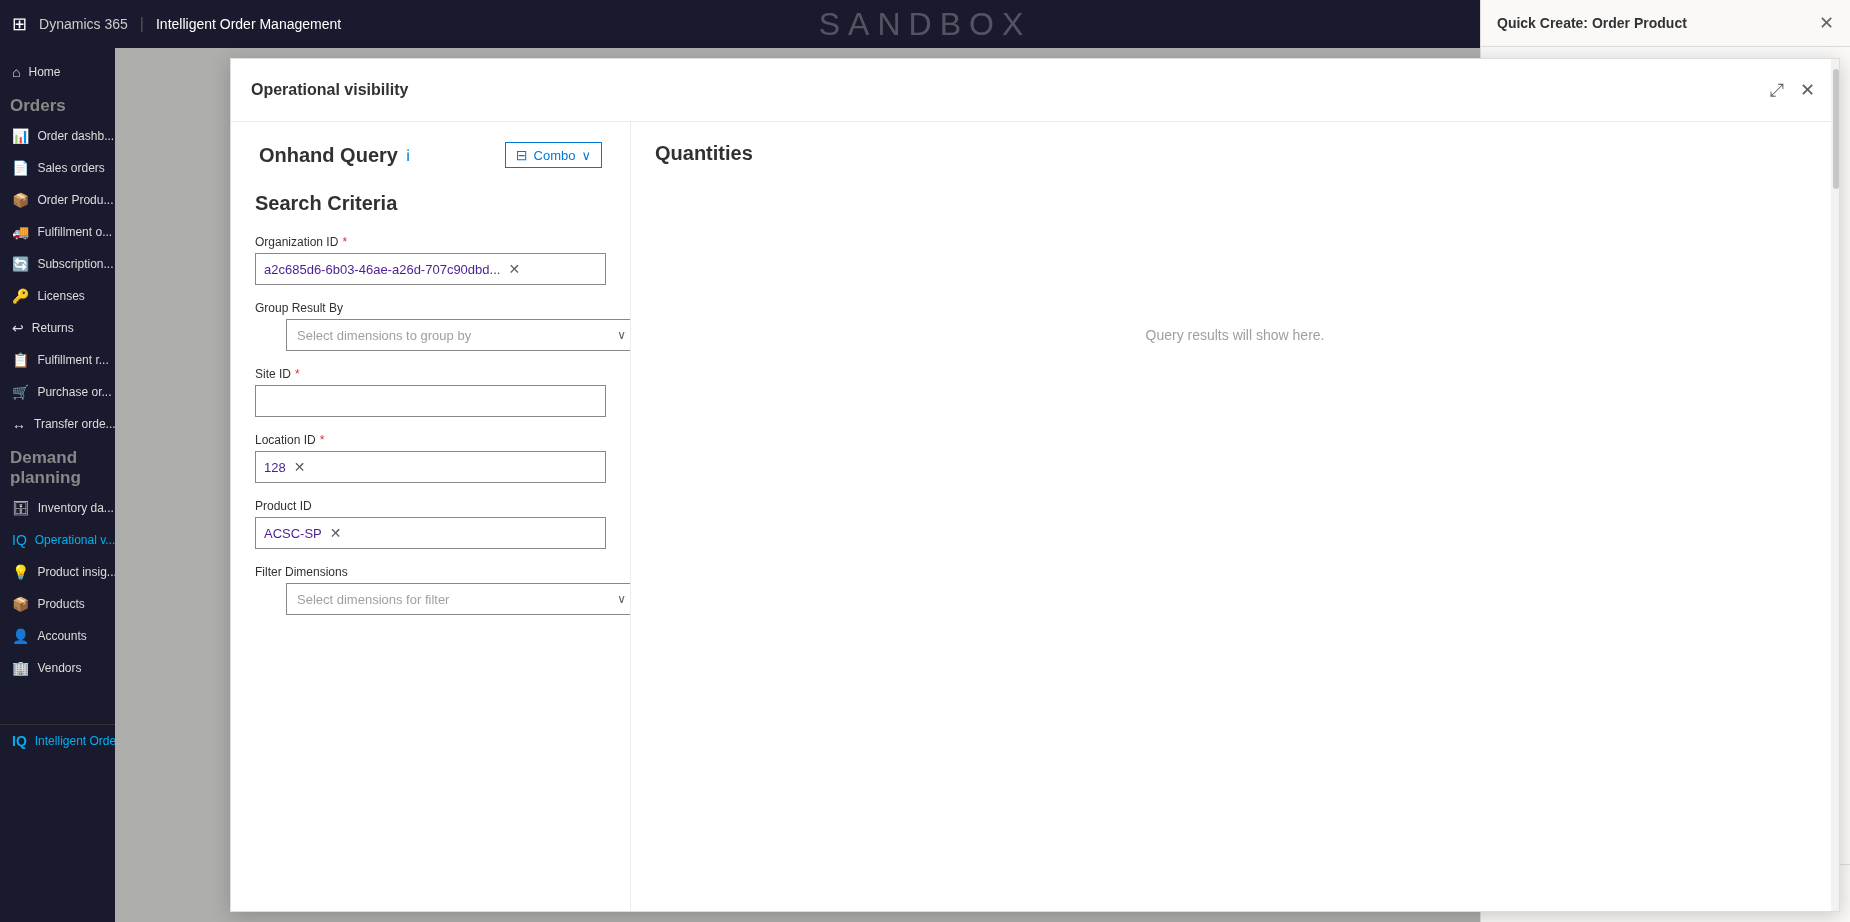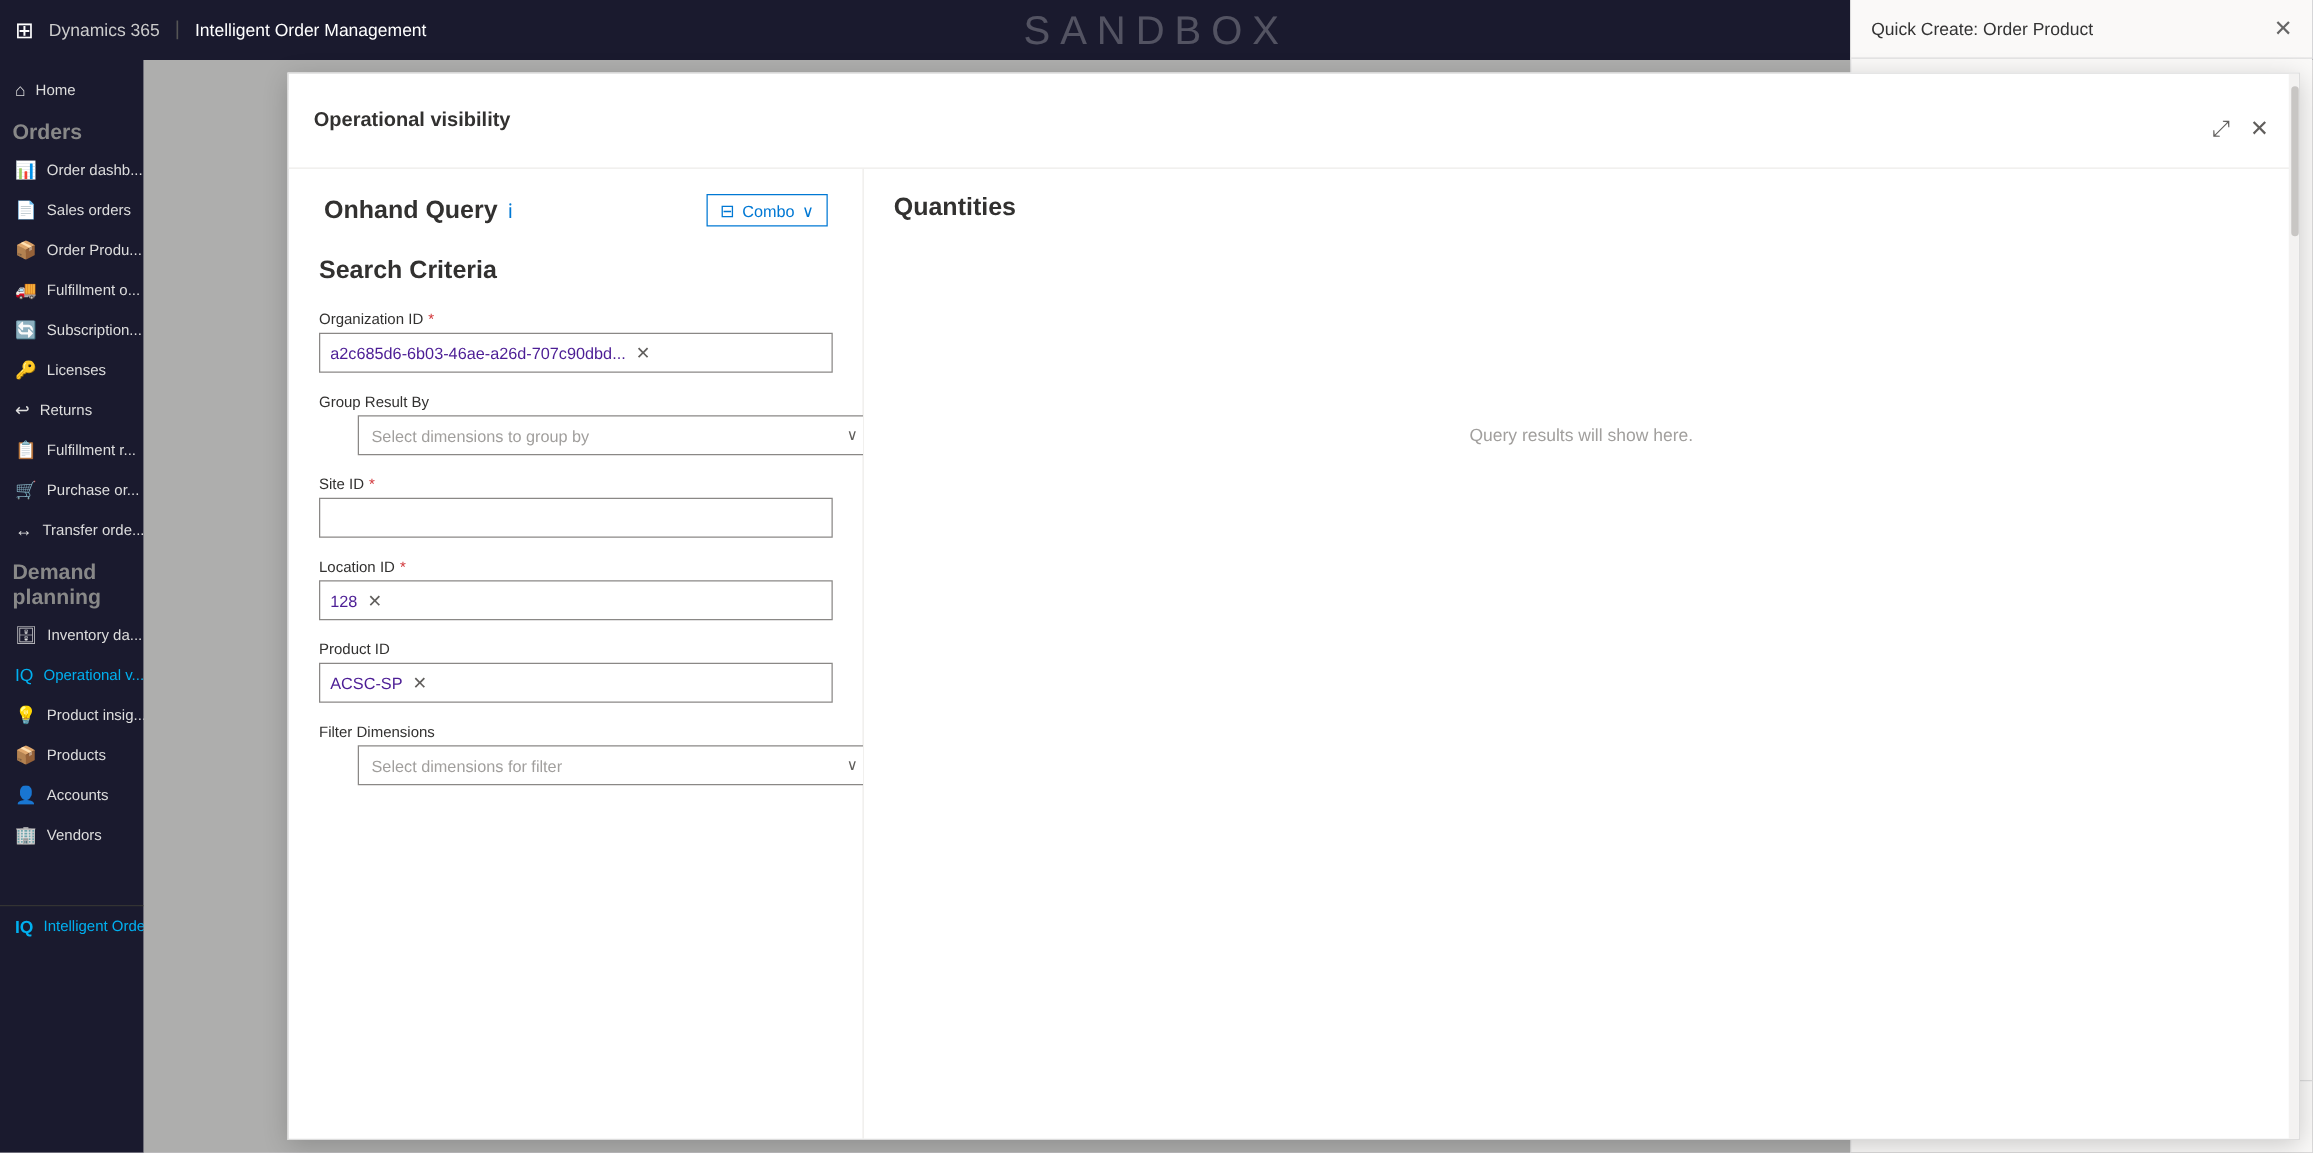--- a/index.html
+++ b/index.html
@@ -55,21 +55,21 @@
       display: flex; flex-direction: column;
     }
 
     .quick-create-header {
       padding: 12px 16px;
       border-bottom: 1px solid #ddd;
       display: flex; align-items: center; justify-content: space-between;
       background: #faf9f8;
     }
 
-    .quick-create-title { font-size: 14px; font-weight: 400; color: #333; }
+    .quick-create-title { font-size: 14px; font-weight: 700; color: #333; }
     .quick-create-close { cursor: pointer; color: #666; font-size: 18px; }
 
     .quick-create-body { flex: 1; padding: 16px; }
 
     .quick-create-footer {
       padding: 12px 16px;
       border-top: 1px solid #ddd;
       display: flex; gap: 8px; justify-content: flex-end; align-items: center;
     }
 
@@ -108,23 +108,22 @@
       background: white;
       border: 1px solid #ddd;
       box-shadow: 0 4px 20px rgba(0,0,0,0.2);
       display: flex; flex-direction: column;
       z-index: 25;
     }
 
     .dialog-header {
       padding: 16px 20px;
       border-bottom: 1px solid #edebe9;
-      display: flex; align-items: flex-start; justify-content: space-between;
-      background: white;
-      margin-top: 13px;
+      display: flex; align-items: center; justify-content: space-between;
+      background: white;
     }
 
     .dialog-title { font-size: 16px; font-weight: 600; color: #323130; }
 
     .dialog-header-actions {
       display: flex; gap: 8px; align-items: center;
     }
 
     .dialog-btn-icon {
       background: none; border: none; cursor: pointer;
@@ -132,21 +131,21 @@
     }
 
     .dialog-body {
       flex: 1;
       display: flex;
       overflow: hidden;
     }
 
     
     .search-panel {
-      width: 460px;
+      width: 400px;
       border-right: 1px solid #edebe9;
       overflow-y: auto;
       padding: 20px 24px;
     }
 
     
     .quantities-panel {
       flex: 1;
       overflow-y: auto;
       padding: 20px 24px;

